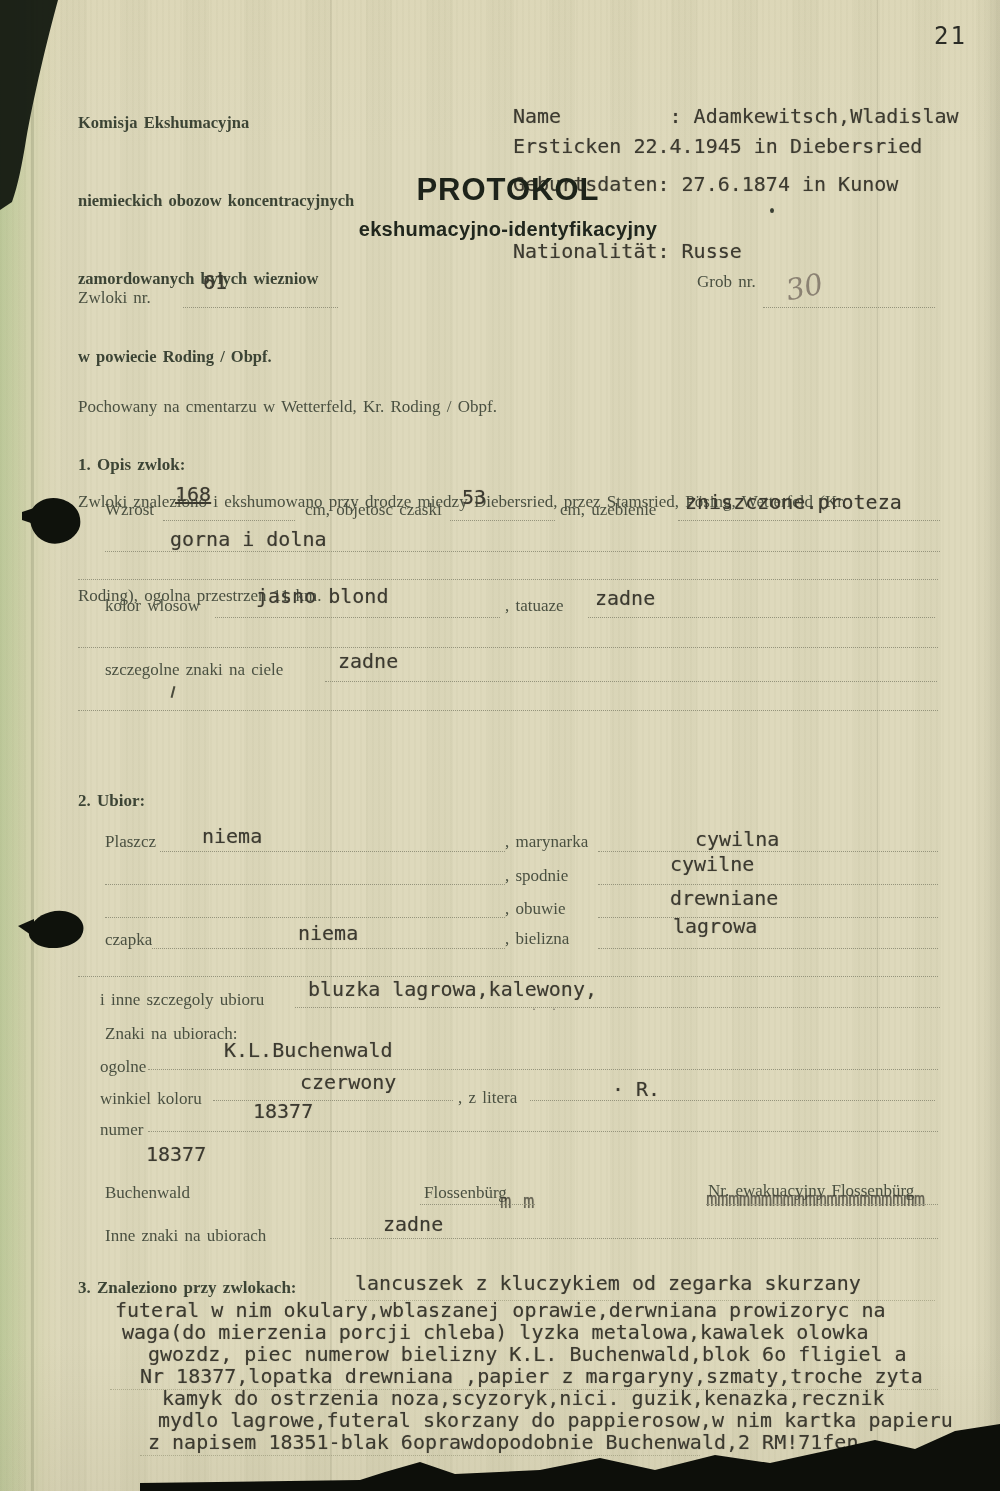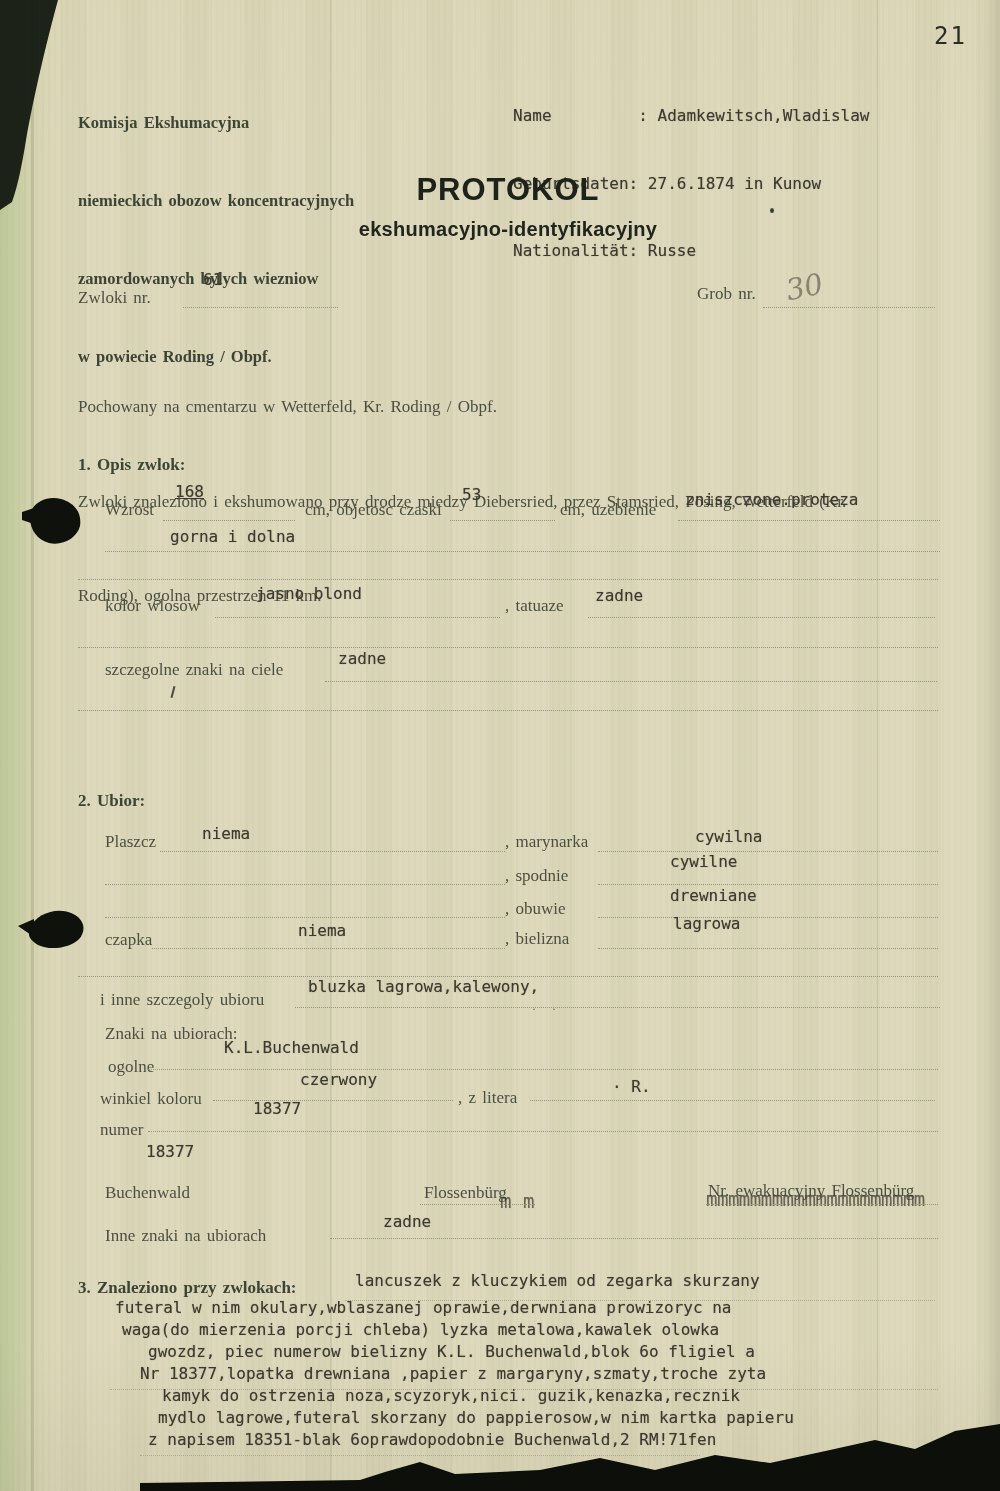--- a/index.html
+++ b/index.html
@@ -4,21 +4,21 @@
 <style>
   html,body{margin:0;padding:0;background:#2a2a24;}
   #page{
     position:relative;width:1000px;height:1491px;overflow:hidden;
     background:linear-gradient(90deg,#bfcb9c 0px,#cbd1a6 16px,#d3d3ae 30px,#dad6b6 46px,#ded9bc 64px,#ded9bc 100%);
     font-family:"Liberation Serif",serif;
   }
   .ps{position:absolute;white-space:pre;}
   .serif{font-family:"Liberation Serif",serif;font-size:17px;color:#4a5041;word-spacing:2px;}
   .serifb{font-weight:bold;color:#3c4435;}
-  .typed{font-family:"DejaVu Sans Mono",monospace;font-size:16px;color:#3c3a30;white-space:pre;text-shadow:0 0 1px rgba(60,58,48,.45);}
+  .typed{font-family:"DejaVu Sans Mono",monospace;font-size:20px;color:#3c3a30;white-space:pre;text-shadow:0 0 1px rgba(60,58,48,.45);}
   .typed-sm{font-size:19px;}
   .faded{opacity:.72;}
   .title1{font-family:"Liberation Sans",sans-serif;font-weight:bold;font-size:31px;letter-spacing:1px;color:#1d231a;}
   .title2{font-family:"Liberation Sans",sans-serif;font-weight:bold;font-size:20px;letter-spacing:.3px;color:#20261d;}
   .pagenum{font-family:"DejaVu Sans Mono",monospace;font-size:24px;color:#2b2c26;letter-spacing:2px;}
   .hand{font-family:"DejaVu Serif",serif;font-style:italic;font-size:29px;color:#8b8273;transform:rotate(-12deg);}
   .dotted{position:absolute;height:0;border-bottom:1px dotted #95947c;}
   .dotted.faint{border-bottom-color:rgba(140,140,110,.55);}
   .block span{display:block;}
   .overlay{position:absolute;inset:0;pointer-events:none;}
@@ -46,29 +46,30 @@
     <span>niemieckich obozow koncentracyjnych</span>
     <span>zamordowanych bylych wiezniow</span>
     <span>w powiecie Roding / Obpf.</span>
   </div>
 
   <div class="ps block typed" style="left:513px;top:60px;line-height:22.5px;">
     <span>Name         : Adamkewitsch,Wladislaw</span>
     <span>Geburtsdaten: 27.6.1874 in Kunow</span>
     <span>Nationalität: Russe</span>
   </div>
+  <span class="ps typed" style="left:513px;top:134px;">Ersticken 22.4.1945 in Diebersried</span>
 
   <div class="ps title1" style="left:8px;top:172px;width:1000px;text-align:center;">PROTOKOL</div>
   <div class="ps title2" style="left:8px;top:218px;width:1000px;text-align:center;">ekshumacyjno-identyfikacyjny</div>
   <div class="ps" style="left:770px;top:208px;width:4px;height:5px;border-radius:50%;background:#3a3f33;"></div>
 
   <span class="ps serif" style="left:78px;top:288px;">Zwloki nr.</span>
   <span class="ps typed" style="left:203px;top:270px;">61</span>
   <div class="dotted" style="left:183px;top:307px;width:155px;"></div>
-  <span class="ps serif" style="left:697px;top:284px;">Grob nr.</span>
+  <span class="ps serif" style="left:697px;top:272px;">Grob nr.</span>
   <span class="ps hand" style="left:786px;top:270px;">30</span>
   <div class="dotted" style="left:763px;top:307px;width:172px;"></div>
 
   <div class="ps block serif" style="left:78px;top:328px;line-height:31.5px;font-size:17px;">
     <span>Pochowany na cmentarzu w Wetterfeld, Kr. Roding / Obpf.</span>
     <span>Zwloki znaleziono i ekshumowano przy drodze miedzy Diebersried, przez Stamsried, Pösing, Wetterfeld (Kr.</span>
     <span>Roding), ogolna przestrzen 11 km.</span>
   </div>
 
   <span class="ps serif serifb" style="left:78px;top:455px;">1. Opis zwlok:</span>
@@ -126,21 +127,21 @@
   <span class="ps typed" style="left:673px;top:914px;">lagrowa</span>
   <div class="dotted" style="left:598px;top:948px;width:340px;"></div>
 
   <div class="dotted" style="left:78px;top:976px;width:860px;"></div>
   <span class="ps serif" style="left:100px;top:990px;">i inne szczegoly ubioru</span>
   <span class="ps typed" style="left:308px;top:977px;">bluzka lagrowa,kalewony,</span>
   <div class="dotted" style="left:295px;top:1007px;width:645px;"></div>
   <span class="ps" style="left:532px;top:1002px;font-size:12px;color:#6b685c;letter-spacing:16px;">··</span>
 
   <span class="ps serif" style="left:105px;top:1024px;">Znaki na ubiorach:</span>
-  <span class="ps serif" style="left:100px;top:1057px;margin-left:8px;">ogolne</span>
+  <span class="ps serif" style="left:100px;top:1057px;">ogolne</span>
   <span class="ps typed" style="left:224px;top:1038px;">K.L.Buchenwald</span>
   <div class="dotted" style="left:148px;top:1069px;width:790px;"></div>
 
   <span class="ps serif" style="left:100px;top:1089px;">winkiel koloru</span>
   <span class="ps typed" style="left:300px;top:1070px;">czerwony</span>
   <div class="dotted" style="left:213px;top:1100px;width:240px;"></div>
   <span class="ps serif" style="left:458px;top:1088px;">, z litera</span>
   <span class="ps typed" style="left:612px;top:1077px;">· R.</span>
   <div class="dotted" style="left:530px;top:1100px;width:405px;"></div>
 

